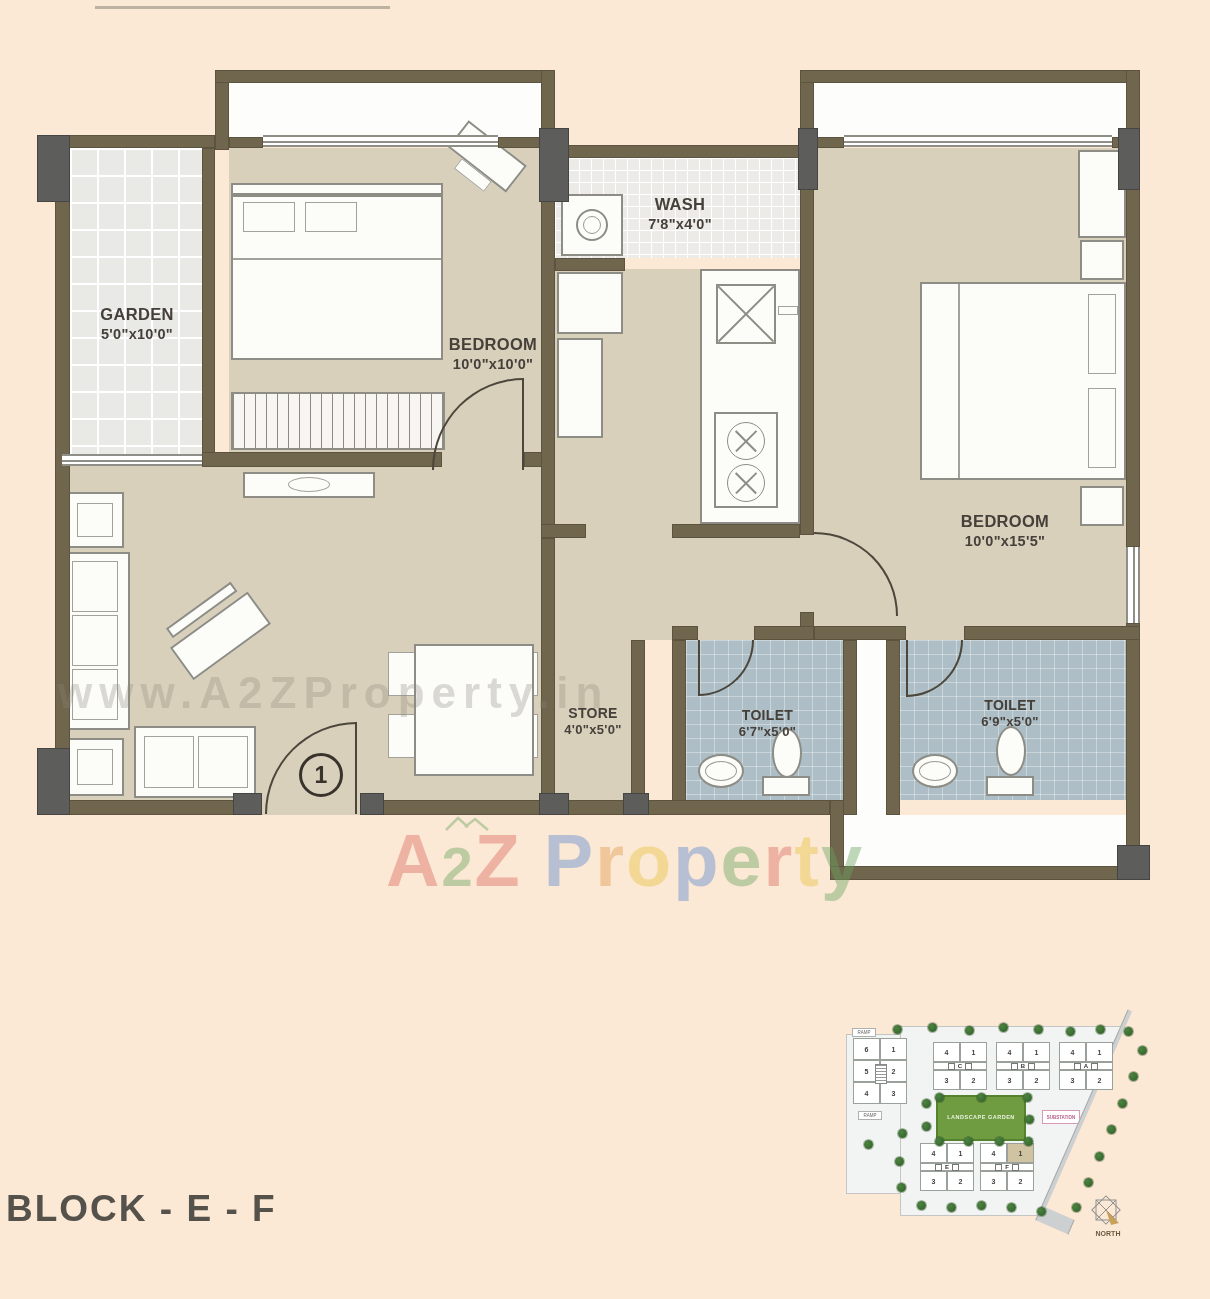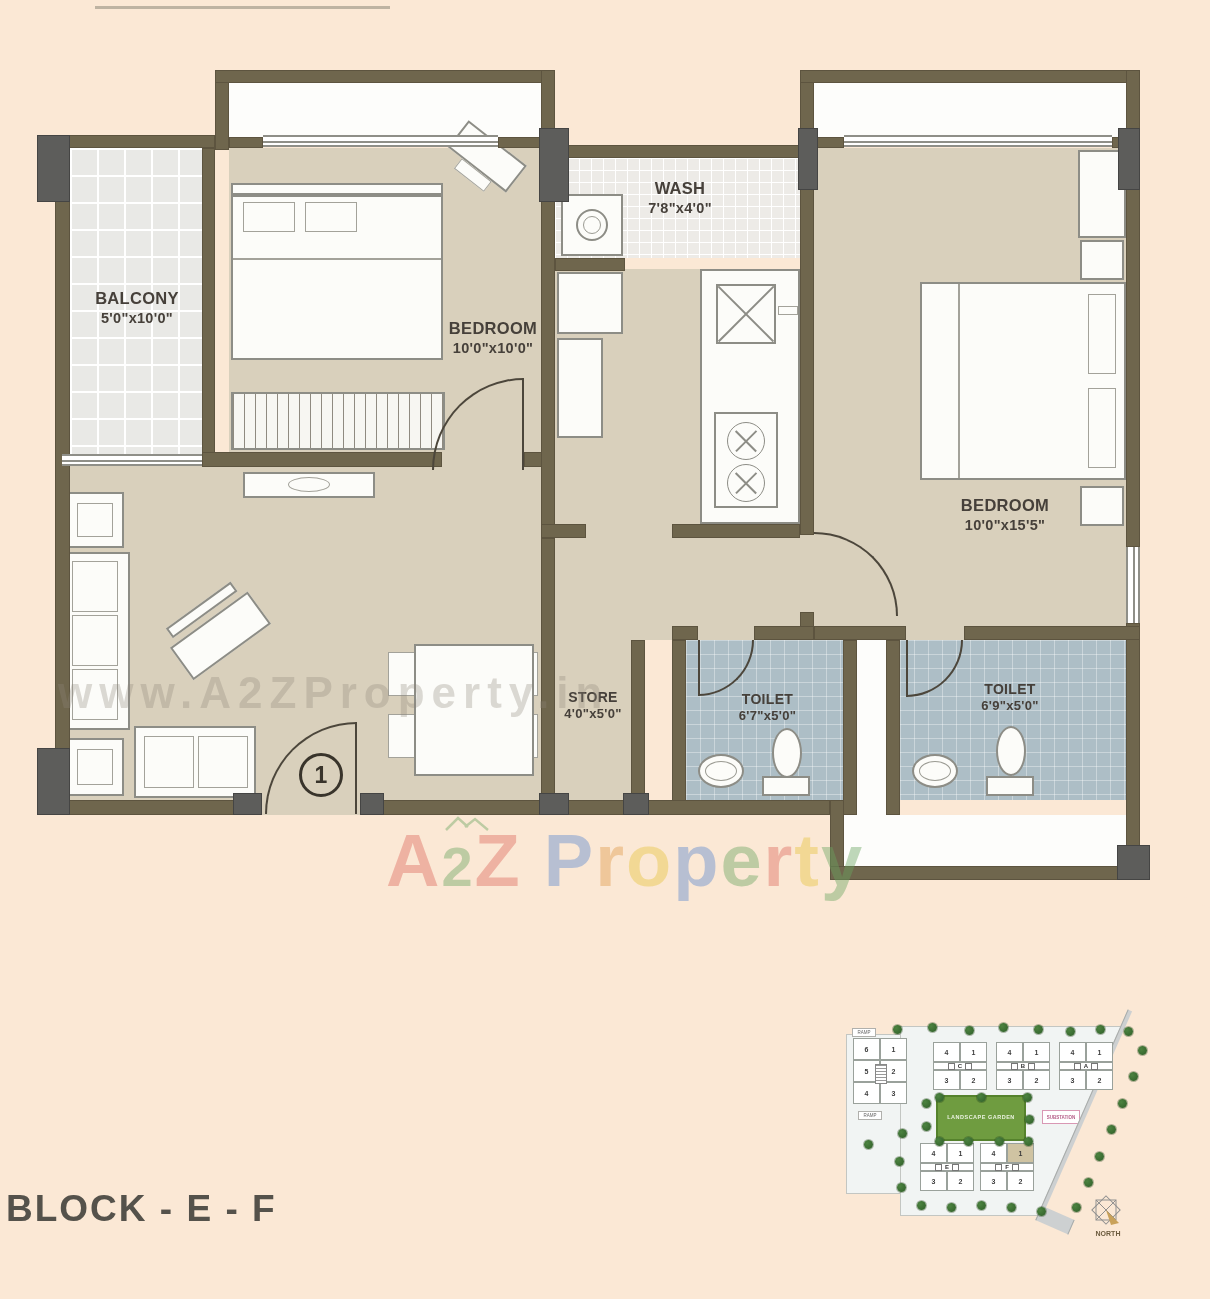--- a/index.html
+++ b/index.html
@@ -31,21 +31,21 @@
   .burner{background:#fcfcf9;border:1.5px solid #8d8d86;border-radius:50%;}
   .burner::before,.burner::after{content:"";position:absolute;left:50%;top:50%;width:80%;height:1.5px;background:#8d8d86;}
   .burner::before{transform:translate(-50%,-50%) rotate(45deg);}
   .burner::after{transform:translate(-50%,-50%) rotate(-45deg);}
   .diag{background:#8d8d86;height:1.5px;transform-origin:center;}
   .basin{background:#fcfcf9;border:2px solid #8d8d86;border-radius:50%;}
   .basin::after{content:"";position:absolute;inset:5px;border:1.5px solid #9b9b93;border-radius:50%;}
   .drum{border:2px solid #8d8d86;border-radius:50%;}
   .drum::after{content:"";position:absolute;inset:5px;border:1.5px solid #9b9b93;border-radius:50%;}
   
-  .rlabel{text-align:center;color:#46403a;font-weight:700;line-height:1.3;letter-spacing:.3px;}
+  .rlabel{text-align:center;color:#46403a;font-weight:700;line-height:1.3;letter-spacing:.3px;margin-top:16px;}
   .rlabel .nm{display:block;font-size:16.5px;}
   .rlabel .dm{display:block;font-size:14.5px;}
   .rlabel.small .nm{font-size:14px;}
   .rlabel.small .dm{font-size:13px;}
   .door-num{width:44px;height:44px;border:3px solid #39342b;border-radius:50%;display:flex;align-items:center;justify-content:center;font-size:23px;font-weight:700;color:#39342b;}
   
   .wm-brand{left:386px;top:818px;font-size:74px;font-weight:700;letter-spacing:2px;opacity:.42;white-space:nowrap;z-index:40;}
   .wm-brand .wm-small{font-size:56px;}
   .wm-brand .wm-gap{margin-left:22px;}
   .wm-url{left:58px;top:668px;font-size:44px;font-weight:700;color:#8e867a;opacity:.3;letter-spacing:7px;white-space:nowrap;z-index:39;}
@@ -222,21 +222,21 @@
   <i class="abs winv" style="left:1126px;top:547px;width:14px;height:76px"></i>
   <i class="abs winh" style="left:62px;top:454px;width:140px;height:12px"></i>
 
   <i class="abs arcTL" style="left:265px;top:722px;width:92px;height:92px"></i>
   <i class="abs arcTL" style="left:432px;top:378px;width:92px;height:92px"></i>
   <i class="abs arcTR" style="left:814px;top:532px;width:84px;height:84px"></i>
   <i class="abs arcBR" style="left:698px;top:640px;width:56px;height:56px"></i>
   <i class="abs arcBR" style="left:906px;top:640px;width:57px;height:57px"></i>
 
   <div class="abs rlabel" style="left:62px;top:288px;width:150px">
-    <span class="nm">BALCONY</span>
+    <span class="nm">GARDEN</span>
     <span class="dm">5'0"x10'0"</span>
   </div>
   <div class="abs rlabel" style="left:393px;top:318px;width:200px">
     <span class="nm">BEDROOM</span>
     <span class="dm">10'0"x10'0"</span>
   </div>
   <div class="abs rlabel" style="left:590px;top:178px;width:180px">
     <span class="nm">WASH</span>
     <span class="dm">7'8"x4'0"</span>
   </div>

